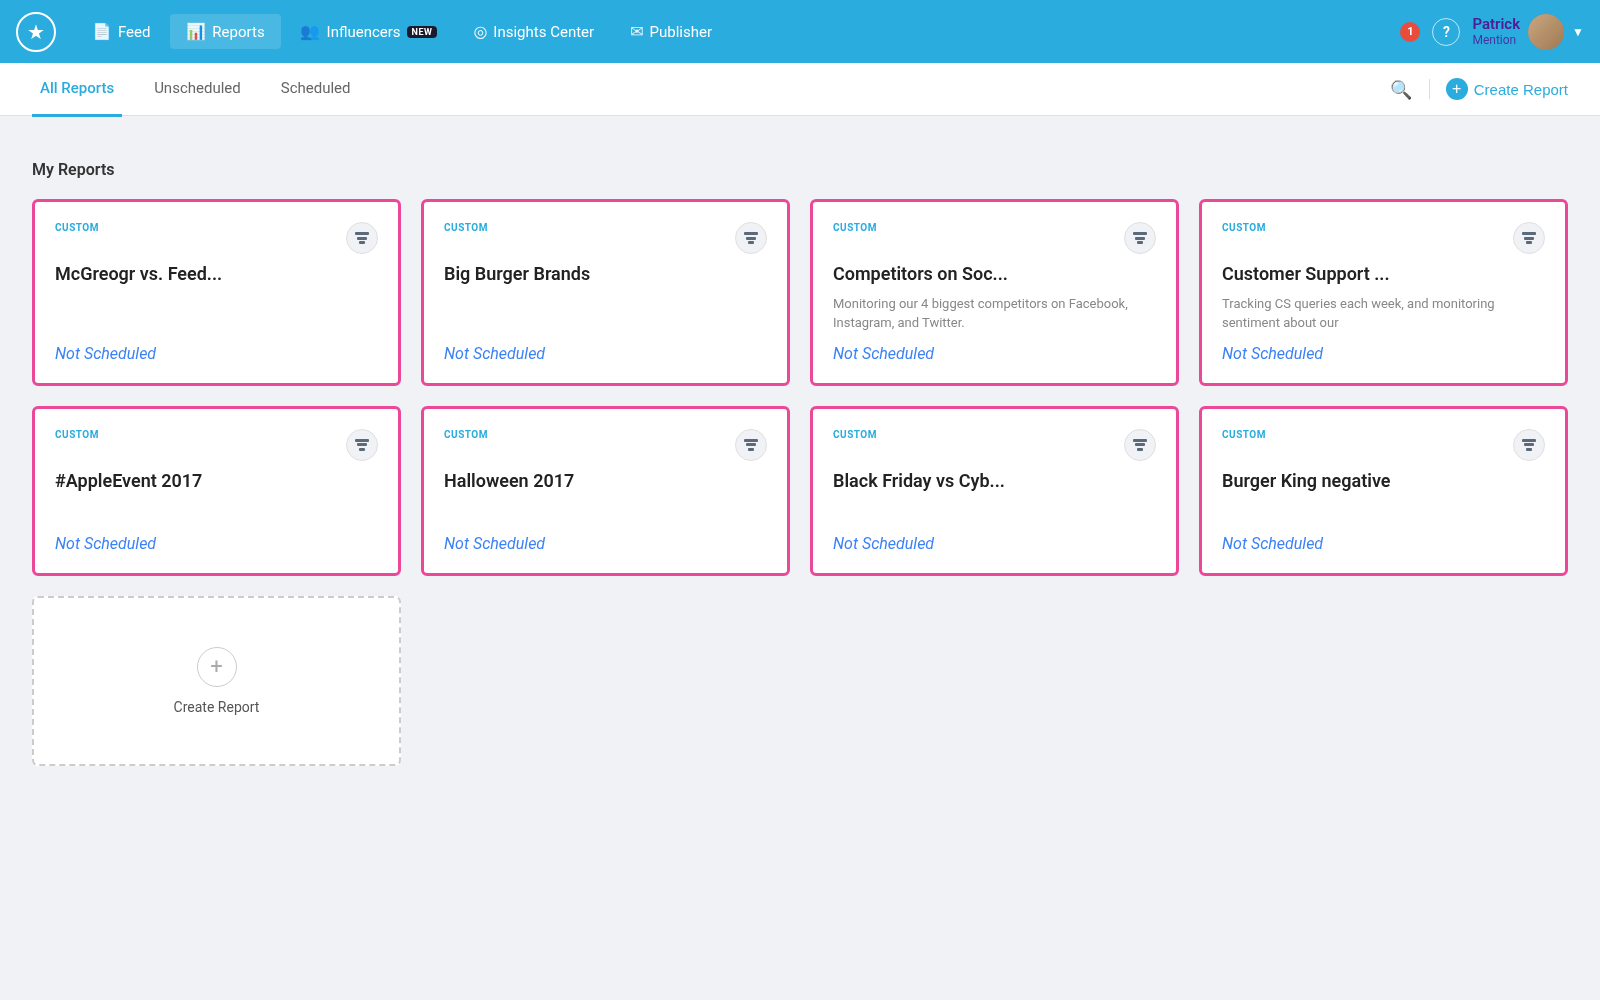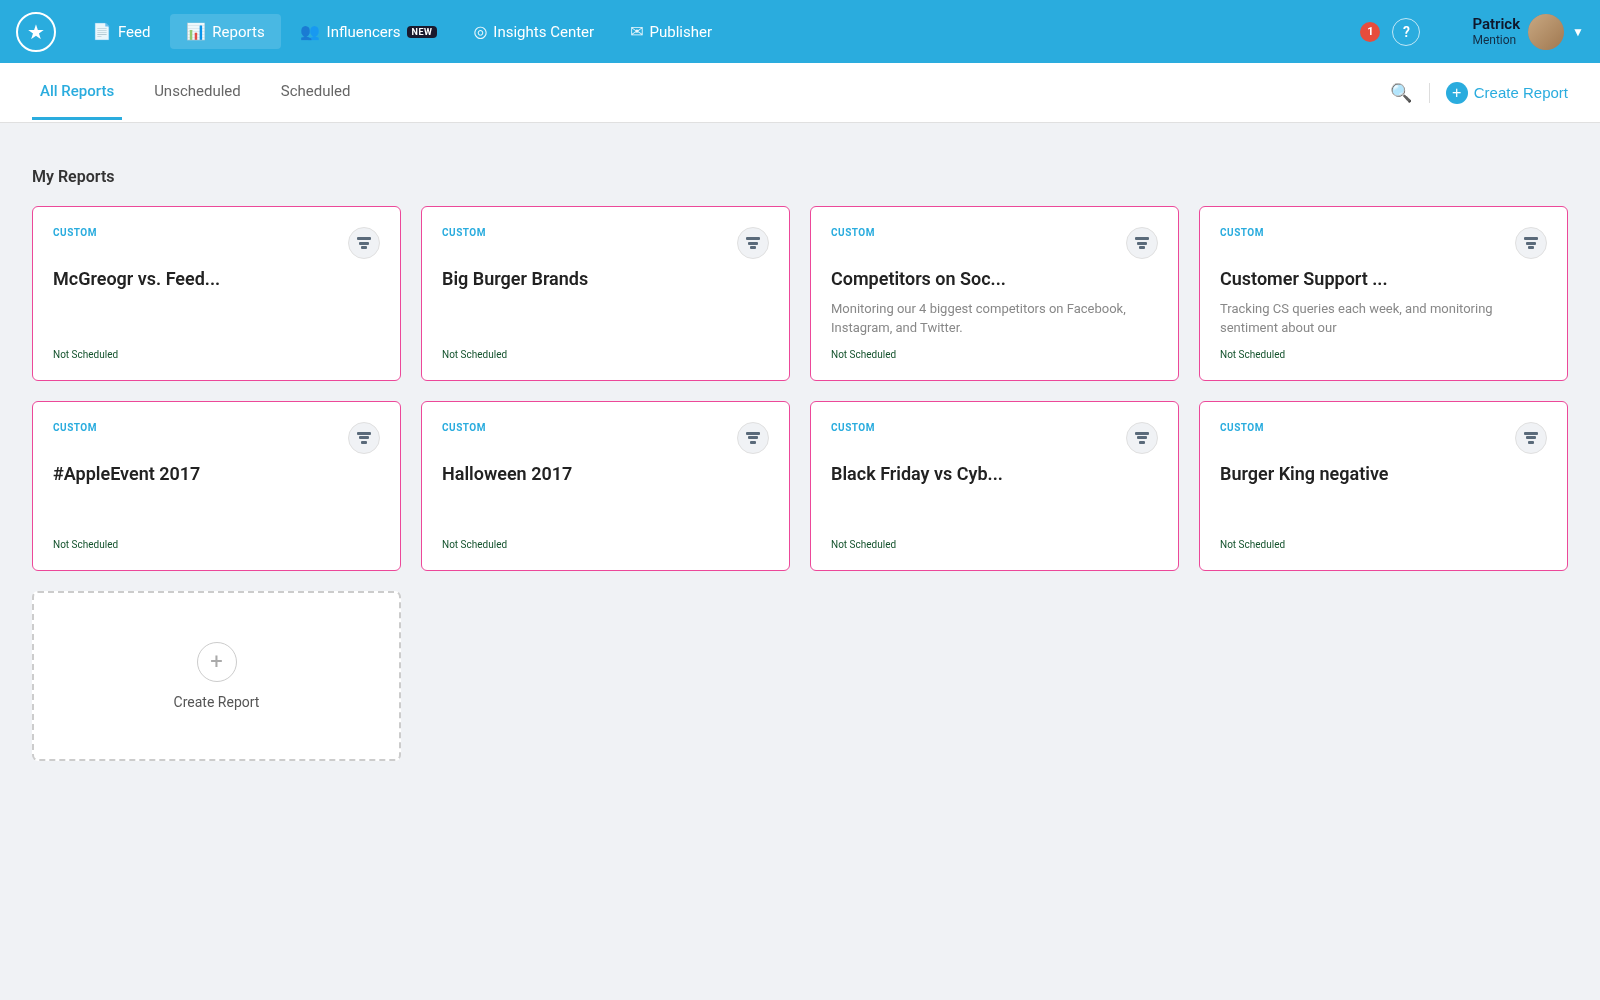--- a/index.html
+++ b/index.html
@@ -77,21 +77,21 @@
       font-size: 14px;
       font-weight: 600;
       cursor: pointer;
     }
     .user-info {
       display: flex;
       align-items: center;
       gap: 8px;
       cursor: pointer;
     }
-    .user-text { color: #0f172a; font-size: 14px; line-height: 1.2; margin-left: 40px; }
+    .user-text { color: #4c1d95; font-size: 14px; line-height: 1.2; }
     .user-name { font-weight: 600; font-size: 15px; }
     .user-subtitle { font-size: 12px; opacity: 0.85; }
     .avatar {
       width: 36px; height: 36px;
       border-radius: 50%;
       background: #888;
       overflow: hidden;
       display: flex; align-items: center; justify-content: center;
     }
     .avatar-inner {
@@ -101,21 +101,21 @@
     }
     .chevron { font-size: 12px; color: white; }
 
     
     .subnav {
       background: white;
       border-bottom: 1px solid #e0e0e0;
       padding: 11px 32px;
       display: flex;
       align-items: center;
-      height: 60px;
+      height: 53px;
     }
     .subnav-tabs { display: flex; align-items: center; gap: 0; flex: 1; }
     .subnav-tab {
       padding: 0 8px;
       height: 55px;
       display: flex;
       align-items: center;
       font-size: 15px;
       color: #666;
       cursor: pointer;
@@ -173,21 +173,21 @@
     
     .cards-grid {
       display: grid;
       grid-template-columns: repeat(4, 1fr);
       gap: 20px;
       margin-bottom: 20px;
     }
     .report-card {
       background: white;
       border-radius: 6px;
-      border: 1px solid #ec4899;
+      border: 3px solid #ec4899;
       padding: 20px;
       min-height: 170px;
       display: flex;
       flex-direction: column;
       cursor: pointer;
       position: relative;
     }
     .card-header {
       display: flex;
       justify-content: space-between;
@@ -220,23 +220,24 @@
       line-height: 1.3;
     }
     .card-description {
       font-size: 13px;
       color: #888;
       line-height: 1.4;
       flex: 1;
       margin-bottom: 12px;
     }
     .card-status {
-      font-size: 10px;
-      color: #14532d;
+      font-size: 16px;
+      color: #3b82f6;
       margin-top: auto;
+      font-style: italic;
     }
 
     
     .create-card {
       background: white;
       border-radius: 6px;
       border: 2px dashed #ccc;
       min-height: 170px;
       display: flex;
       flex-direction: column;

